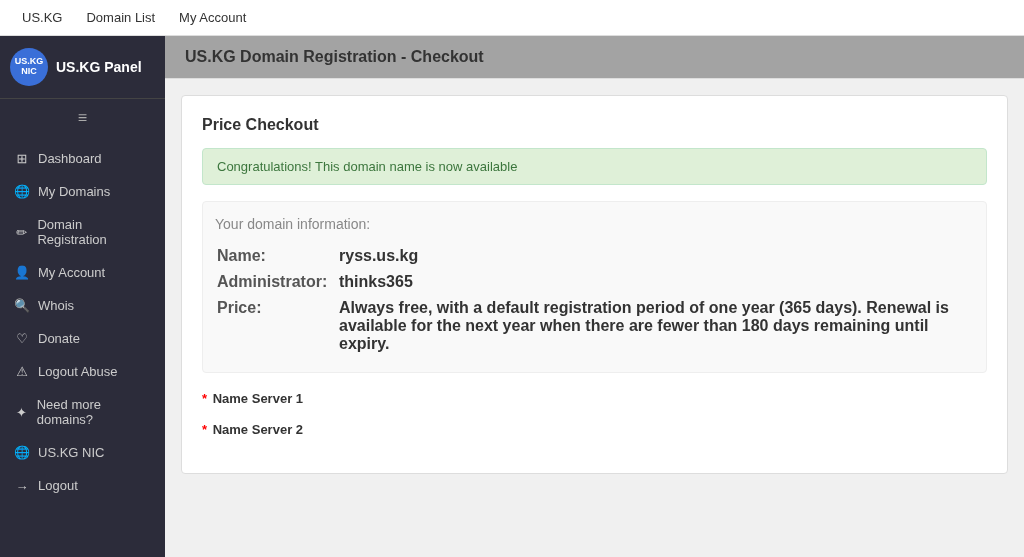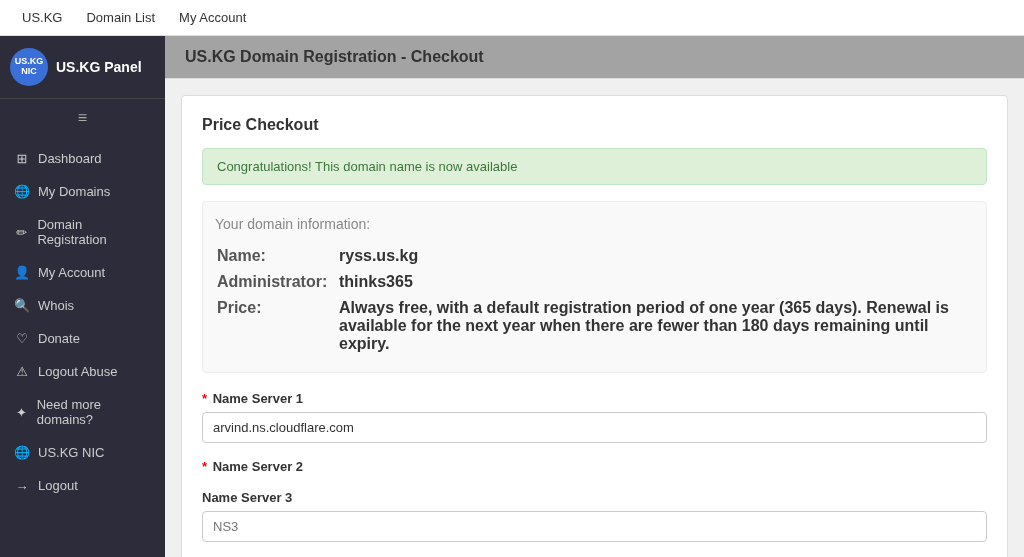--- a/index.html
+++ b/index.html
@@ -268,34 +268,27 @@
             </tr>
           </tbody>
             </table>
         </div>
 
         <div class="form-group">
           <label class="form-label">
             <span class="required-star">*</span>
             <span>Name Server 1</span>
           </label>
-          <input class="form-input" type="text" value="arvind.ns.cloudflare.com" style="">
         </div>
 
         <div class="form-group">
           <label class="form-label">
             <span class="required-star">*</span>
             <span>Name Server 2</span>
           </label>
         </div>
 
-        <div class="form-group">
-          <label class="form-label">
-            <span>Name Server 3</span>
-          </label>
-          <input class="form-input" type="text" placeholder="NS3" style="">
-        </div>
 
       </div>
     </div>
   </div>
 
 </div>
 
 </body></html>

